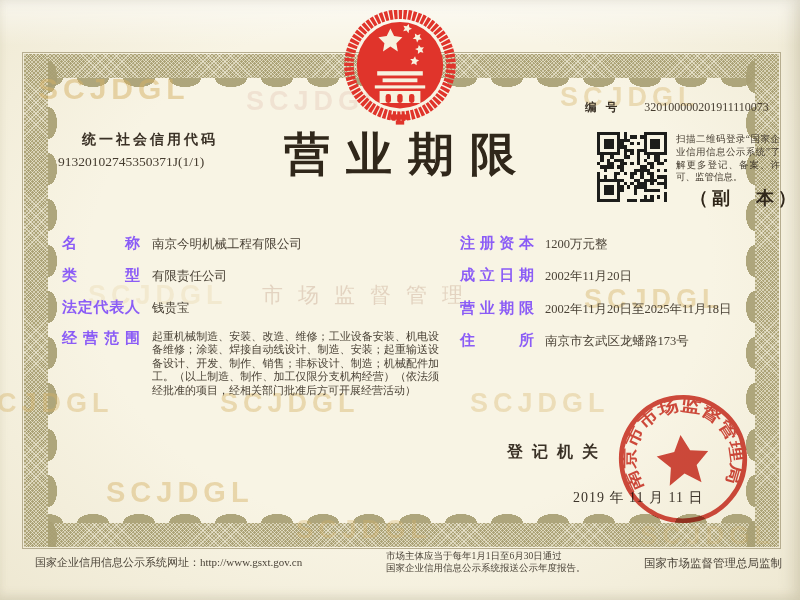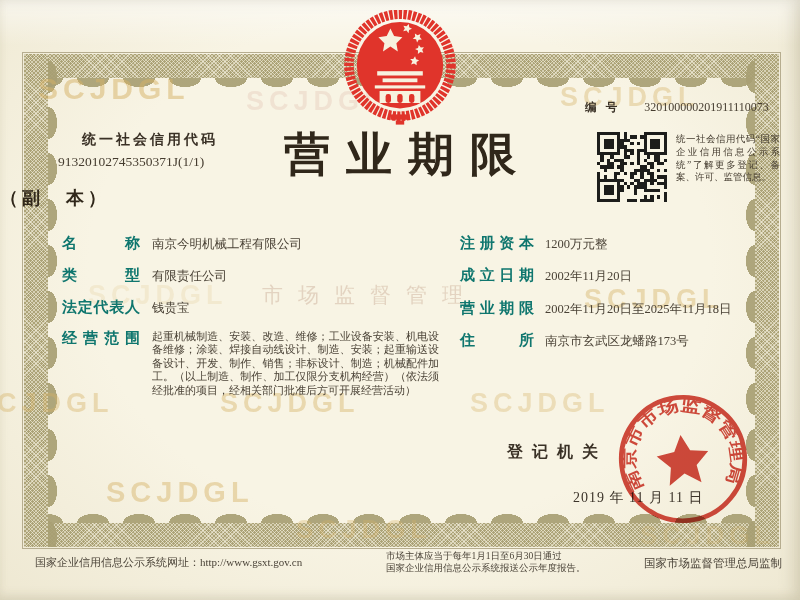--- a/index.html
+++ b/index.html
@@ -42,28 +42,28 @@
   
   .serial{left:585px;top:100px;font-size:12px;white-space:nowrap;}
   .serial b{font-family:"Liberation Sans",sans-serif;font-size:11.5px;letter-spacing:3px;color:#3a3126;}
   .serial span{margin-left:24px;color:#453c2f;}
   .credit-label{left:60px;top:131px;font-family:"Liberation Sans",sans-serif;font-weight:bold;
       font-size:14px;letter-spacing:3px;color:#3a3126;white-space:nowrap;margin-left:22px;}
   .credit-code{left:58px;top:154px;font-size:13.5px;color:#453c2f;white-space:nowrap;}
   .credit-code .pg{}
   .title{left:0;right:0;top:124px;text-align:center;font-size:46px;font-weight:900;
       letter-spacing:16px;text-indent:16px;color:#30271a;}
-  .subtitle{left:0;right:0;top:186px;text-align:left;font-size:18px;font-weight:bold;
+  .subtitle{left:0;right:0;top:186px;text-align:right;font-size:18px;font-weight:bold;
       letter-spacing:4px;color:#30271a;}
   .qr{left:597px;top:132px;width:70px;height:70px;}
   .qr-caption{left:676px;top:133px;width:104px;font-size:9.5px;line-height:12.8px;
       color:#433b2f;text-align:justify;}
   
   .flabel{position:absolute;font-family:Liberation Serif, serif;font-weight:bold;
-      font-size:15px;color:#0f766e;text-align:justify;text-align-last:justify;}
+      font-size:15px;color:#8b5cf6;text-align:justify;text-align-last:justify;}
   .fvalue{position:absolute;font-size:12.5px;color:#4a4236;white-space:nowrap;}
   .lw{left:62px;width:78px;}
   .rw{left:460px;width:74px;}
   .scope{left:152px;top:330px;width:287px;font-size:11px;line-height:13.4px;
       white-space:normal;text-align:justify;}
   .regauth{left:507px;top:442px;font-family:"Liberation Sans",sans-serif;font-weight:bold;
       font-size:16px;letter-spacing:9px;color:#3a3126;white-space:nowrap;}
   .issue-date{left:573px;top:489px;font-size:14px;letter-spacing:1px;color:#3c342a;white-space:nowrap;}
   .seal{left:615px;top:391px;width:136px;height:136px;opacity:.9;mix-blend-mode:multiply;
       transform:rotate(-6deg);}
@@ -364,21 +364,21 @@
         <rect x="9" y="20" width="1" height="1"></rect>
         <rect x="10" y="20" width="1" height="1"></rect>
         <rect x="11" y="20" width="1" height="1"></rect>
         <rect x="13" y="20" width="1" height="1"></rect>
         <rect x="14" y="20" width="1" height="1"></rect>
         <rect x="15" y="20" width="1" height="1"></rect>
         <rect x="16" y="20" width="1" height="1"></rect>
         <rect x="20" y="20" width="1" height="1"></rect>
       </g>
     </svg></div>
-<div class="abs qr-caption">统一社会信用代码“国家企业信用信息公示系统”了解更多登记、备案、许可、监管信息。</div>
+<div class="abs qr-caption">扫描二维码登录“国家企业信用信息公示系统”了解更多登记、备案、许可、监管信息。</div>
 
 <div class="flabel lw" style="top:234px">名称</div>
 <div class="fvalue" style="left:152px;top:236px">南京今明机械工程有限公司</div>
 <div class="flabel lw" style="top:266px">类型</div>
 <div class="fvalue" style="left:152px;top:268px">有限责任公司</div>
 <div class="flabel lw" style="top:298px">法定代表人</div>
 <div class="fvalue" style="left:152px;top:300px">钱贵宝</div>
 <div class="flabel lw" style="top:329px">经营范围</div>
 <div class="fvalue scope">起重机械制造、安装、改造、维修；工业设备安装、机电设备维修；涂装、焊接自动线设计、制造、安装；起重输送设备设计、开发、制作、销售；非标设计、制造；机械配件加工。（以上制造、制作、加工仅限分支机构经营）（依法须经批准的项目，经相关部门批准后方可开展经营活动）</div>
 

